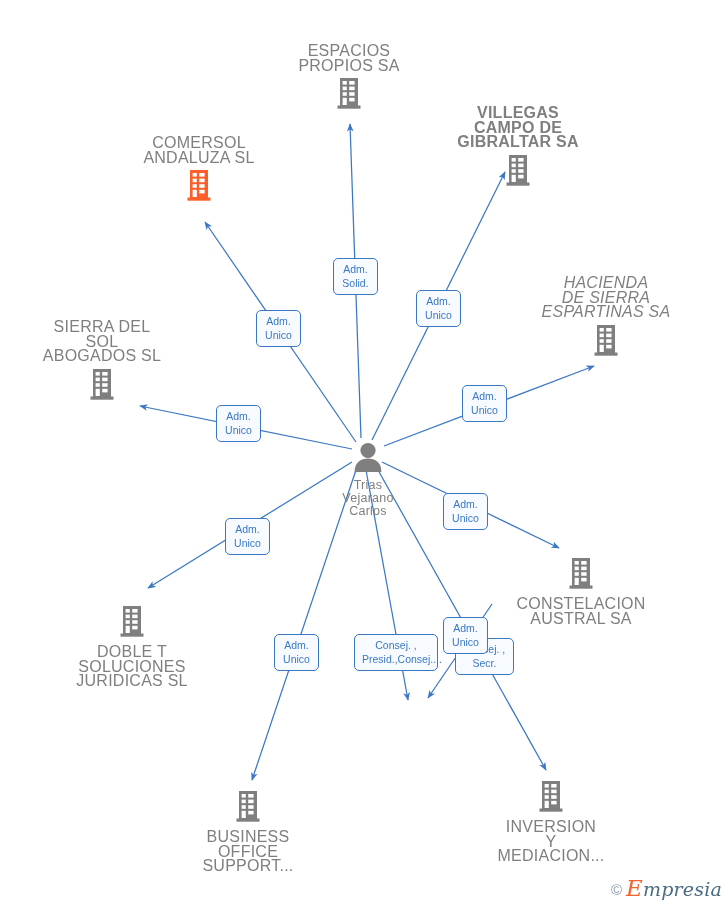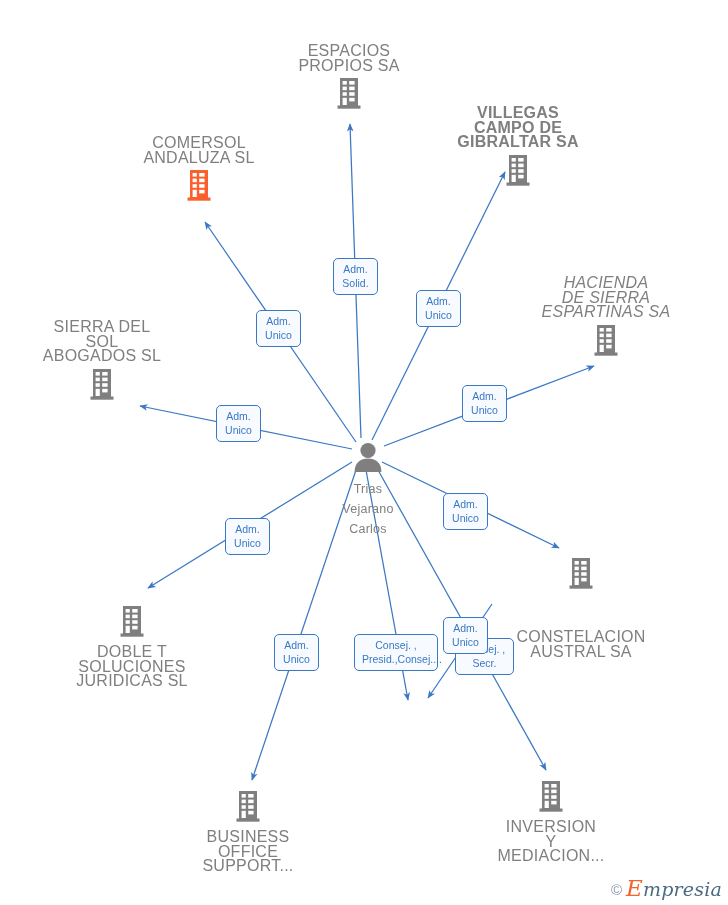--- a/index.html
+++ b/index.html
@@ -9,21 +9,21 @@
     -webkit-font-smoothing:antialiased;
   }
   #graph{position:absolute;left:0;top:0;width:728px;height:905px;}
   svg.edges{position:absolute;left:0;top:0;width:728px;height:905px;}
 
   .node{position:absolute;display:flex;flex-direction:column;align-items:center;}
   .node .lbl{
     color:#7f7f7f;font-size:16px;line-height:14.5px;text-align:center;
     letter-spacing:.25px;white-space:pre-line;
   }
-  .node.center .lbl{font-size:12.5px;line-height:20px;}
+  .node.center .lbl{font-size:12.5px;line-height:13px;}
   .node .ico{display:block;}
   .node.labeltop .lbl{margin-bottom:3px;}
   .node.labelbottom .lbl{margin-top:3px;}
 
   .elabel{
     position:absolute;border:1px solid #3b78c3;background:#f7fbff;
     border-radius:5px;color:#3b78c3;font-size:10.5px;line-height:14px;
     text-align:center;padding:3px 6px 4px;white-space:pre-line;
     box-sizing:border-box;
   }
@@ -201,21 +201,21 @@
           <rect x="6.6" y="21.8" width="4.2" height="7.2"></rect>
             <rect x="13.2" y="21.8" width="5.4" height="3.6"></rect>
         </g>
       </svg>
     </span>
     <span class="lbl">DOBLE T
 SOLUCIONES
 JURIDICAS SL</span>
   </div>
 
-  <div class="node labelbottom" style="left:518px;top:556px;width:126px;gap:33px;">
+  <div class="node labelbottom" style="left:518px;top:556px;width:126px;">
     <span class="ico">
       <svg width="26" height="34" viewBox="0 0 26 34" xmlns="http://www.w3.org/2000/svg">
         <rect x="4" y="2" width="18" height="28" fill="#7f7f7f"></rect>
         <rect x="1.5" y="29.5" width="23" height="3.2" fill="#7f7f7f"></rect>
         <g fill="#ffffff">
           <rect x="6.6" y="5" width="4.2" height="3.6"></rect>
             <rect x="13.2" y="5" width="5.4" height="3.6"></rect>
           <rect x="6.6" y="10.6" width="4.2" height="3.6"></rect>
             <rect x="13.2" y="10.6" width="5.4" height="3.6"></rect>
           <rect x="6.6" y="16.2" width="4.2" height="3.6"></rect>

